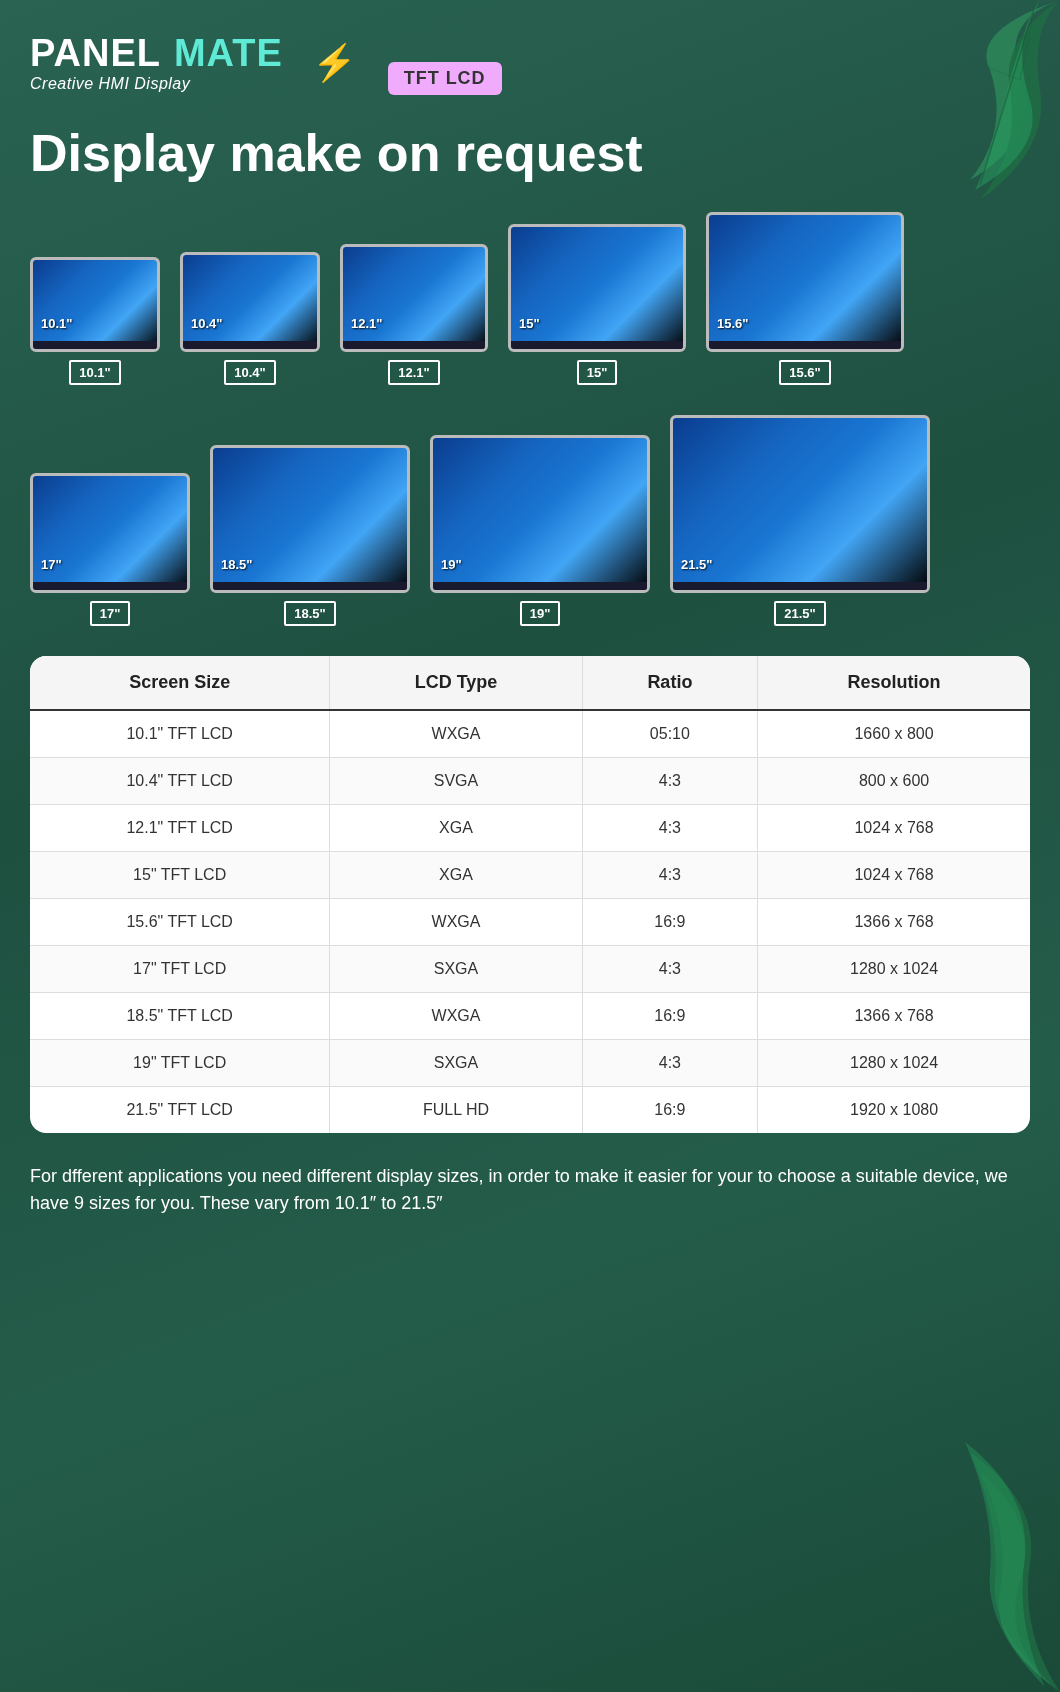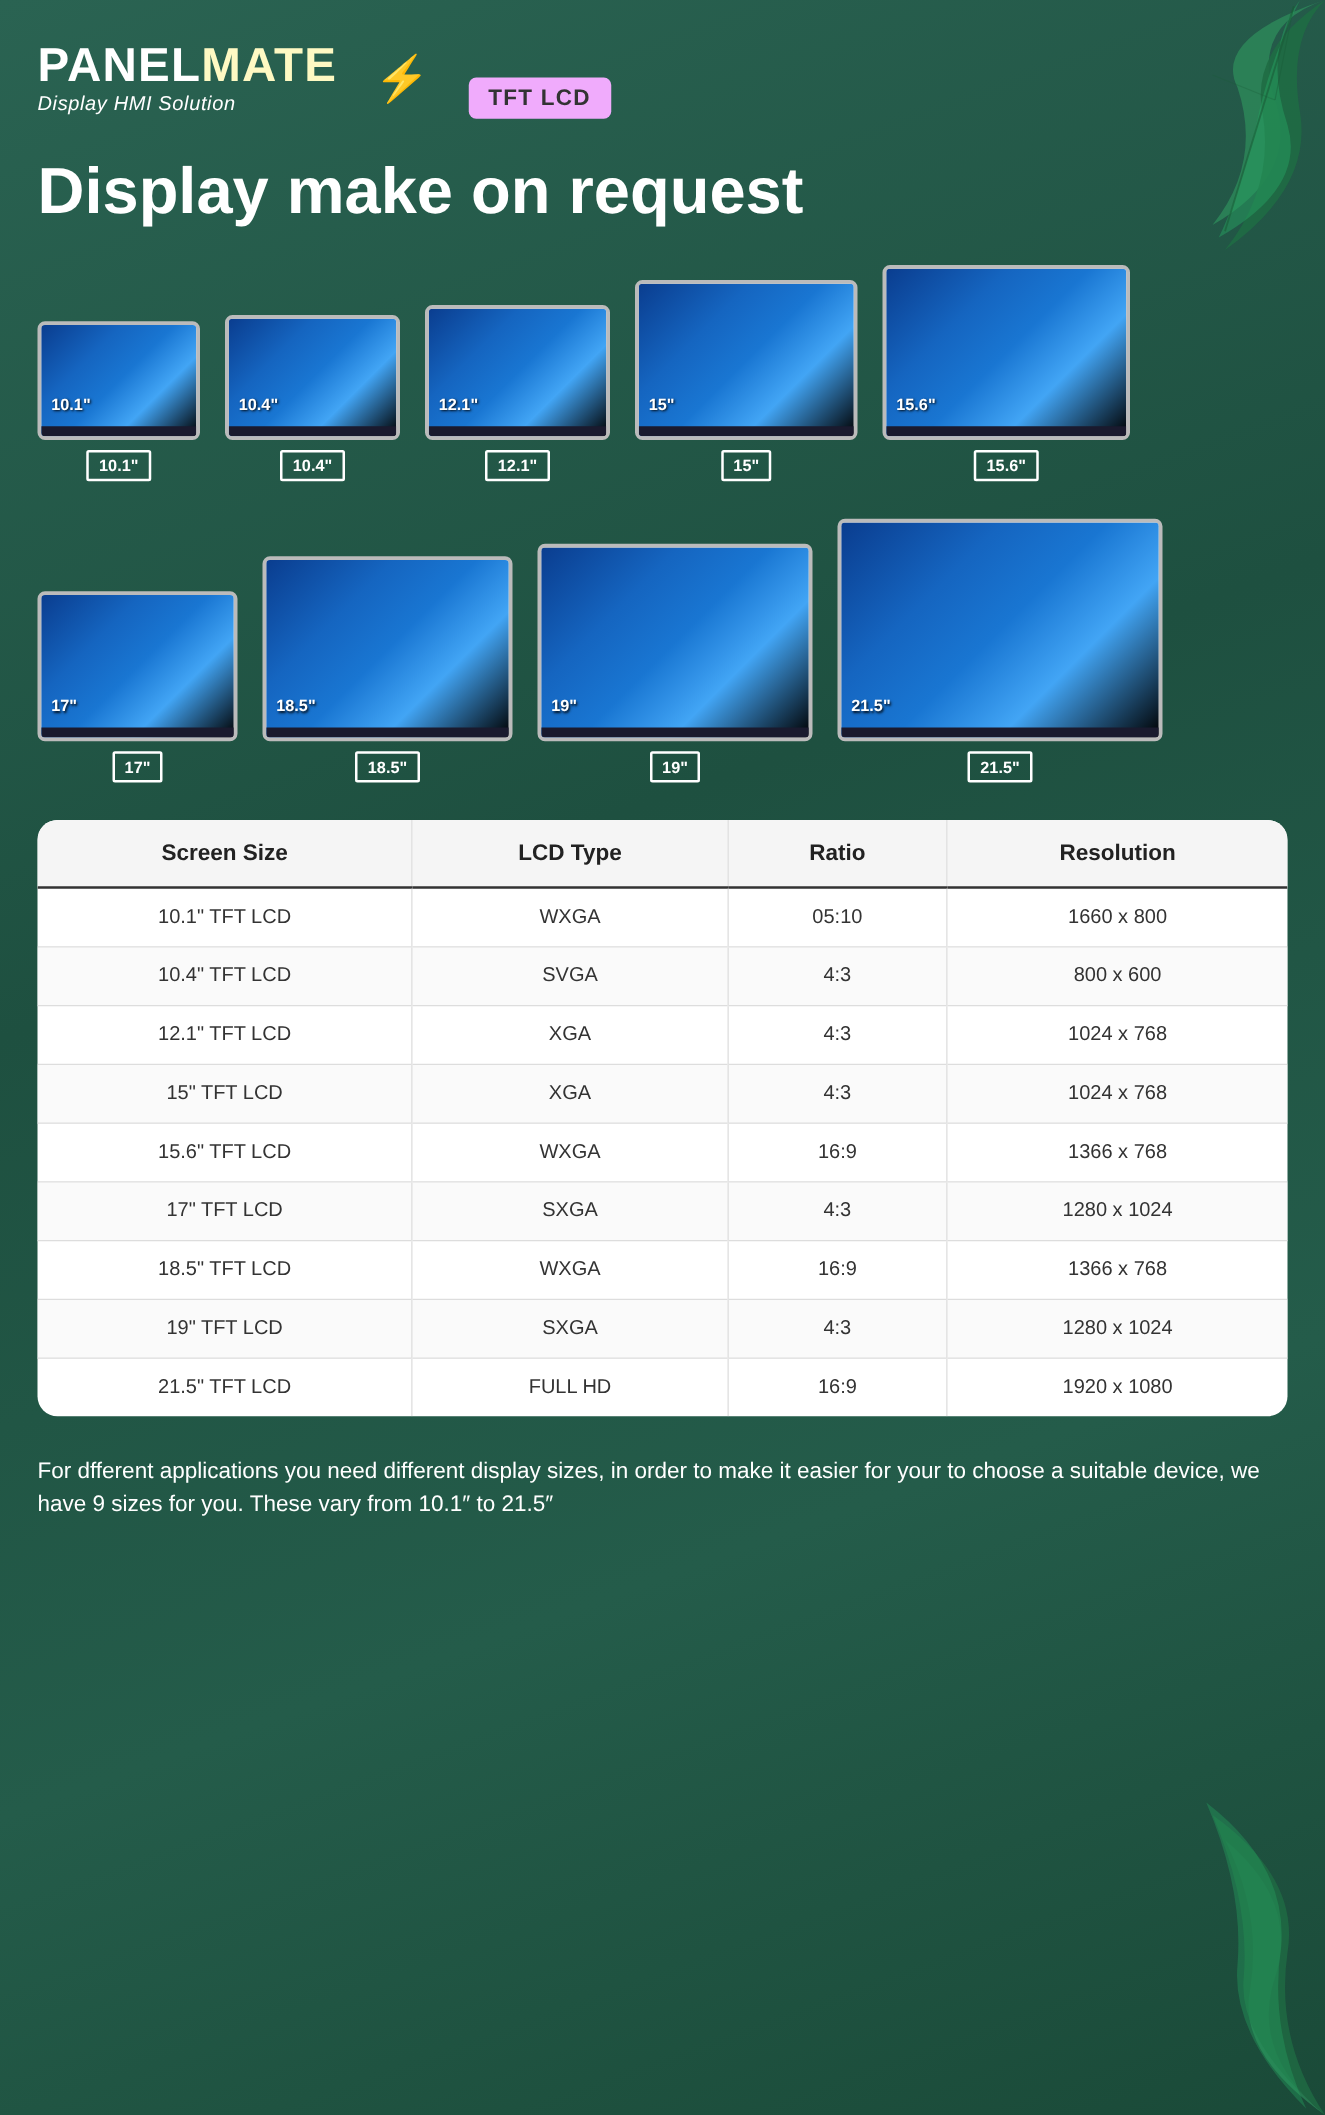--- a/index.html
+++ b/index.html
@@ -61,35 +61,35 @@
     }
 
     .logo-area {
       display: flex;
       flex-direction: column;
     }
 
     .logo-panelmate {
       display: flex;
       align-items: center;
-      gap: 0;
+      gap: 13px;
     }
 
     .logo-panel {
       font-size: 38px;
       font-weight: 900;
       color: white;
       letter-spacing: 1px;
       font-family: Arial Black, Arial, sans-serif;
     }
 
     .logo-mate {
       font-size: 38px;
       font-weight: 900;
-      color: #fef9c3;
+      color: #5eead4;
       letter-spacing: 1px;
       font-family: Arial Black, Arial, sans-serif;
     }
 
     .logo-subtitle {
       font-size: 16px;
       color: white;
       font-style: italic;
       letter-spacing: 0.5px;
     }
@@ -301,21 +301,21 @@
 </div>
 
 <div class="content">
 
   <div class="header">
     <div class="logo-area">
       <div class="logo-panelmate">
         <span class="logo-panel">PANEL</span>
         <span class="logo-mate">MATE</span>
       </div>
-      <div class="logo-subtitle">Display HMI Solution</div>
+      <div class="logo-subtitle">Creative HMI Display</div>
     </div>
     <div class="lightning-icon">⚡</div>
     <div class="tft-badge">TFT LCD</div>
   </div>
 
   <div class="display-heading">Display make on request</div>
 
   <div class="monitors-row">
 
     <div class="monitor-item">

